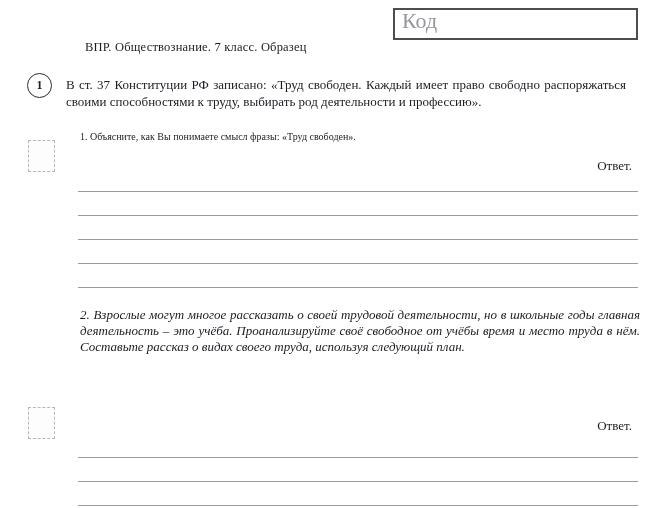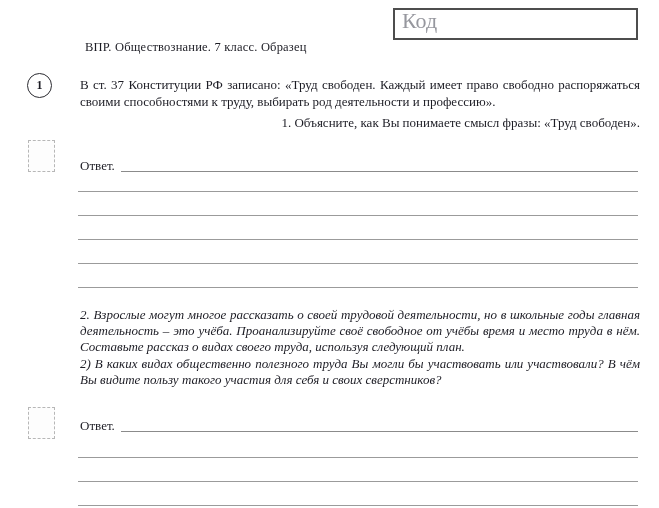--- a/index.html
+++ b/index.html
@@ -54,34 +54,33 @@
     display: flex;
     align-items: center;
     justify-content: center;
     font-size: 12px;
     font-weight: bold;
   }
 
   
   .intro-par {
     position: absolute;
-    left: 80px;
+    left: 66px;
     top: 76px;
     width: 560px;
     font-size: 13px;
     line-height: 17px;
     text-align: justify;
   }
   .part1-prompt {
     position: absolute;
     left: 80px;
-    top: 115px;
+    top: 131px;
     width: 560px;
-    font-size: 13px;
-    text-align: right;
+    font-size: 10px;
   }
 
   
   .score-box {
     position: absolute;
     left: 28px;
     width: 25px;
     height: 30px;
     border: 1px dashed #b7b7b7;
     background: #fdfdfd;
@@ -90,20 +89,21 @@
   .score-box.second { top: 407px; }
 
   
   .answer-row {
     position: absolute;
     left: 80px;
     width: 558px;
     display: flex;
     align-items: flex-end;
     font-size: 13px;
+    flex-direction: column;
   }
   .answer-row.first { top: 158px; }
   .answer-row.second { top: 418px; }
   .answer-row .answer-label {
     white-space: nowrap;
     padding-right: 6px;
   }
   .answer-row .answer-rule {
     flex: 1;
     border-bottom: 1.4px solid #8b8b8b;
@@ -161,21 +161,20 @@
 <div class="lines-block first">
   <div class="write-line"></div>
 <div class="write-line"></div>
     <div class="write-line"></div>
     <div class="write-line"></div>
     <div class="write-line"></div>
   </div>
 
 <div class="part2-block">
   <div class="par">2. Взрослые могут многое рассказать о своей трудовой деятельности, но в школьные годы главная деятельность – это учёба. Проанализируйте своё свободное от учёбы время и место труда в нём. Составьте рассказ о видах своего труда, используя следующий план.</div>
-  <div class="par">2) В каких видах общественно полезного труда Вы могли бы участвовать или участвовали? В чём Вы видите пользу такого участия для себя и своих сверстников?</div>
 </div>
 
 <div class="score-box second"></div>
 
 <div class="answer-row second">
   <span class="answer-label">Ответ.</span>
   <span class="answer-rule"></span>
 </div>
 
 <div class="lines-block second">

